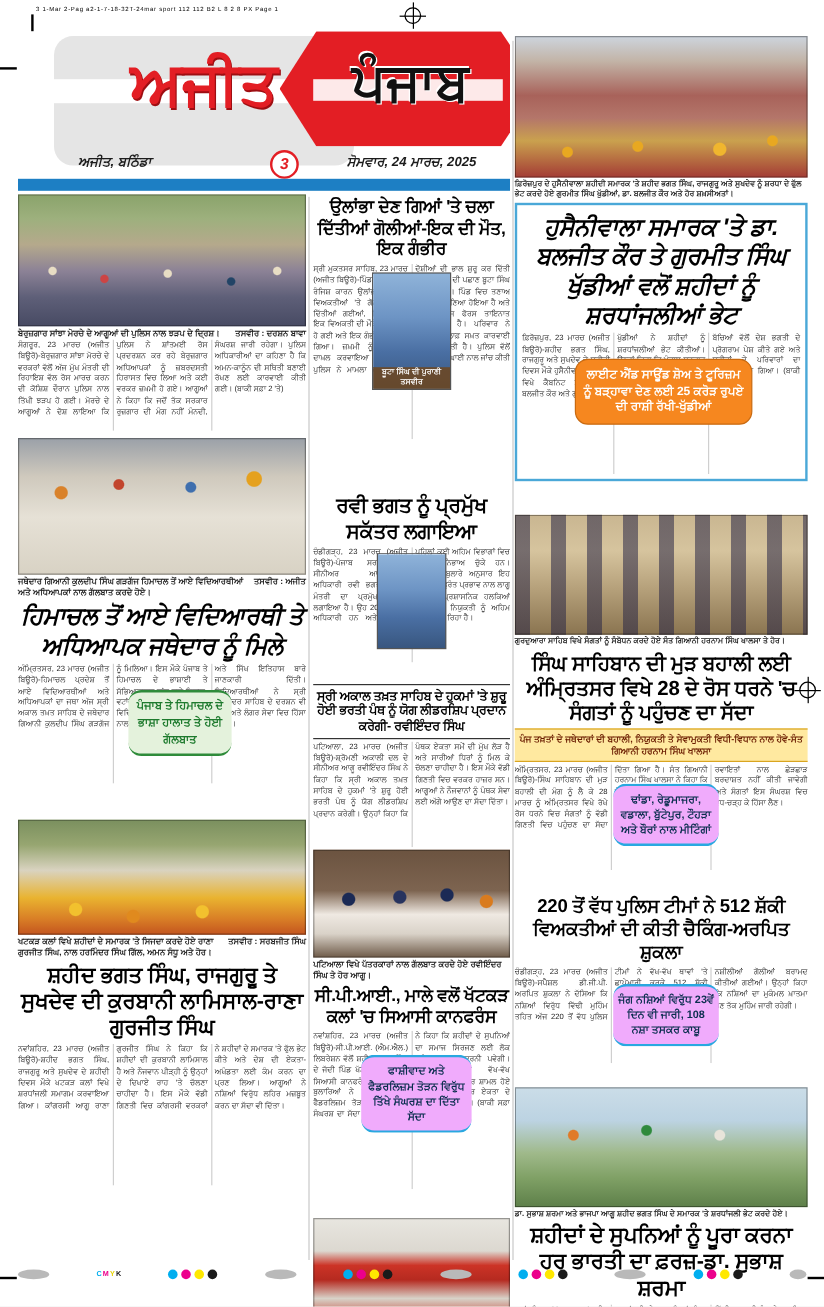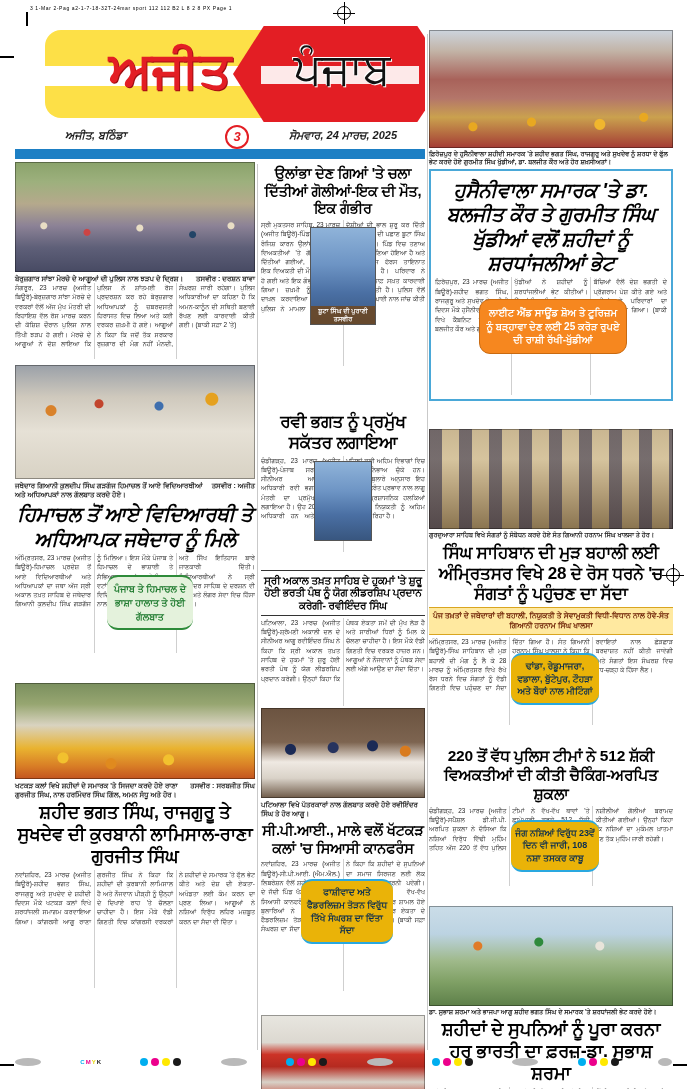--- a/index.html
+++ b/index.html
@@ -6,28 +6,28 @@
   .page{position:relative;width:687px;height:1089px;background:#fff;overflow:hidden;
         font-family:"Liberation Sans",sans-serif;color:#1c1c1c;margin:0 auto;}
   
   .printline{position:absolute;left:30px;top:5px;font-size:5px;letter-spacing:.6px;color:#000;white-space:nowrap;}
   .reg{position:absolute;width:12px;height:12px;border:1px solid #000;border-radius:50%;}
   .reg::before{content:"";position:absolute;left:-5px;right:-5px;top:50%;border-top:1px solid #000;}
   .reg::after{content:"";position:absolute;top:-5px;bottom:-5px;left:50%;border-left:1px solid #000;}
   .tick{position:absolute;background:#000;}
   
   .masthead{position:absolute;left:15px;top:26px;width:410px;height:120px;}
-  .mh-yellow{position:absolute;left:30px;top:4px;width:250px;height:88px;background:#fde047;border-radius:16px;}
+  .mh-yellow{position:absolute;left:30px;top:4px;width:250px;height:108px;background:#e5e5e5;border-radius:16px;}
   .mh-yellow::before{content:"";position:absolute;left:0;top:36px;width:100%;height:20px;background:#fff;}
   .mh-yellow .t{position:absolute;left:0;top:8px;width:100%;text-align:center;font-size:50px;font-weight:bold;
      color:#e31e24;text-shadow:1px 1px 0 #9e0e12;line-height:1.3;}
   .mh-red{position:absolute;left:218px;top:0;width:192px;height:96px;background:#e31e24;
      clip-path:polygon(16% 0,96% 0,100% 12%,100% 88%,96% 100%,16% 100%,0 50%);}
   .mh-red::before{content:"";position:absolute;left:28px;top:40px;right:6px;height:18px;background:#fff;opacity:.9;}
-  .mh-red .t{position:absolute;left:26px;top:14px;right:0;text-align:center;font-size:44px;font-weight:normal;color:#111;
+  .mh-red .t{position:absolute;left:26px;top:14px;right:0;text-align:center;font-size:44px;font-weight:bold;color:#111;
      text-shadow:1px 1px 0 #fff,-1px -1px 0 #fff;line-height:1.3;}
   .mh-row{position:absolute;left:12px;top:99px;width:100%;height:22px;font-style:italic;}
   .mh-edition{position:absolute;left:38px;top:4px;font-size:11px;font-weight:bold;}
   .mh-page{position:absolute;left:198px;top:0;width:20px;height:20px;border:2px solid #e31e24;border-radius:50%;
      color:#e31e24;font-weight:bold;font-size:13px;text-align:center;line-height:20px;background:#fff;}
   .mh-date{position:absolute;left:262px;top:4px;font-size:11px;font-weight:bold;}
   .bluebar{position:absolute;left:15px;top:149px;width:410px;height:10px;background:#1d7fc4;}
   
   .zone{position:absolute;}
   .zone-left{left:15px;top:162px;width:240px;}
@@ -48,21 +48,21 @@
   .hl-strip{font-size:10.5px;border-top:1px solid #333;border-bottom:1px solid #333;padding:3px 1px;}
   .body3{position:relative;column-count:3;column-gap:6px;column-rule:1px solid #cfcfcf;
      font-size:6.4px;line-height:1.45;text-align:justify;overflow:hidden;}
   .body2{position:relative;column-count:2;column-gap:6px;column-rule:1px solid #cfcfcf;
      font-size:6.4px;line-height:1.45;text-align:justify;overflow:hidden;}
   .mt2{margin-top:2px;}.mt4{margin-top:4px;}.mt6{margin-top:6px;}
   
   .inset{position:absolute;z-index:2;border-radius:11px;}
   .box-orange{background:#f6871f;color:#fff;font-weight:bold;font-size:10px;line-height:1.35;
      text-align:center;padding:6px 5px;border:1px solid #c96a10;}
-  .box-cyan{background:#eab308;color:#0b2e4f;font-weight:bold;font-size:9px;line-height:1.4;text-align:center;
+  .box-cyan{background:#f0abfc;color:#0b2e4f;font-weight:bold;font-size:9px;line-height:1.4;text-align:center;
      padding:5px 4px;border-top:2.5px solid #29a8e0;border-bottom:2.5px solid #29a8e0;}
   .box-cyan-full{background:#dff1fa;color:#0b2e4f;font-weight:bold;font-size:9px;line-height:1.4;text-align:center;
      padding:5px 4px;border:1.5px solid #29a8e0;}
   .box-green{background:#e4f2dc;color:#1e7a2e;font-weight:bold;font-size:9.5px;line-height:1.45;text-align:center;
      padding:5px 4px;border-top:2.5px solid #2e8b3a;border-bottom:2.5px solid #2e8b3a;}
   .subhead-yellow{background:#ffe9a0;color:#6b1d00;font-weight:bold;font-size:7.6px;text-align:center;
      padding:3px 2px;border-top:1px solid #d9a520;border-bottom:1px solid #d9a520;margin:2px 0;}
   .boxed-story{border:2px solid #4aa8d8;padding:4px;background:#fff;}
   
   .portrait{position:absolute;z-index:2;box-shadow:0 0 0 1px #555;}

